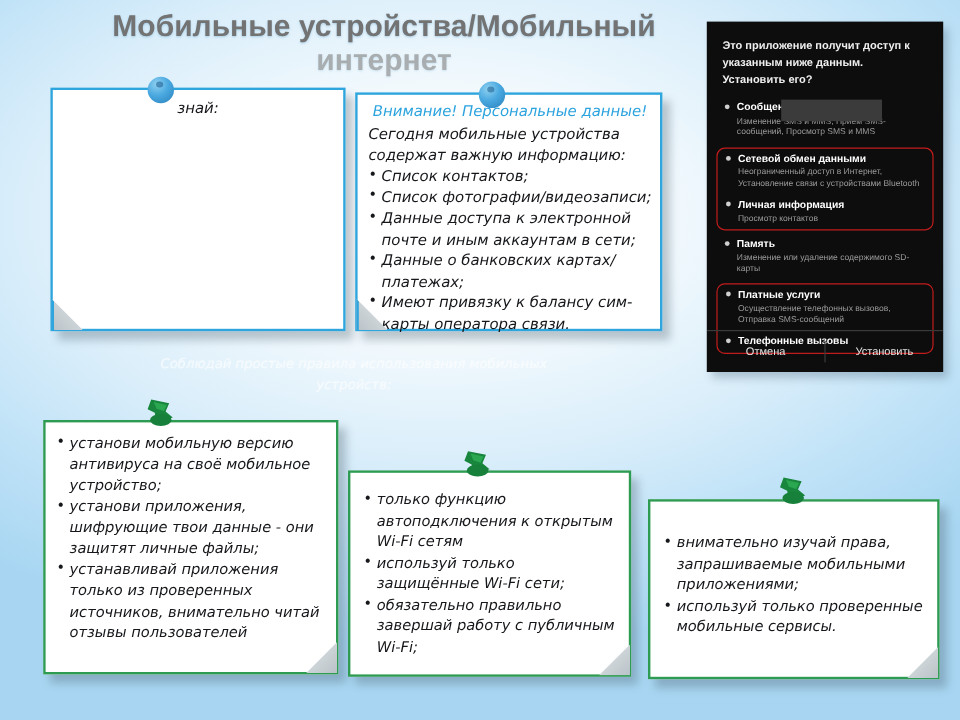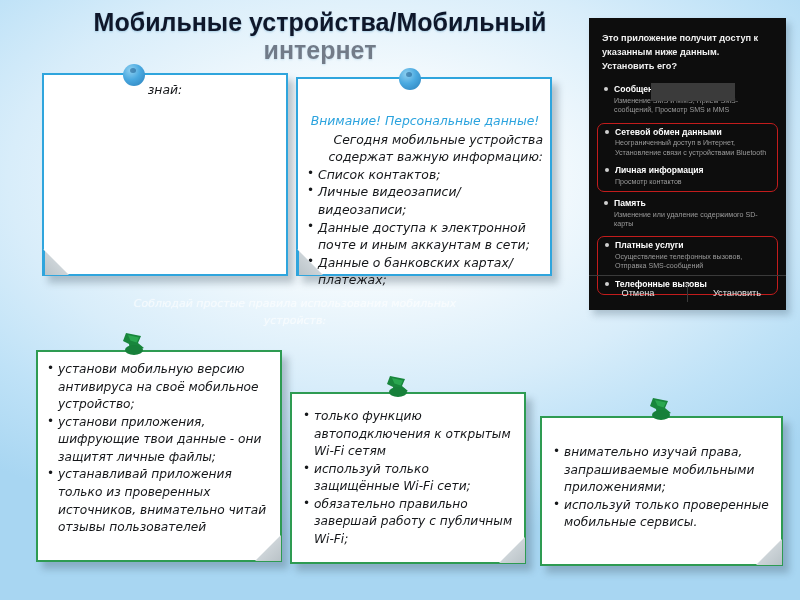--- a/index.html
+++ b/index.html
@@ -11,21 +11,21 @@
       linear-gradient(160deg,#a9d7f3 0%,#cfe9fa 35%,#eef7fd 55%,#bde0f6 85%,#9fd0ef 100%);
     position:relative;
   }
   .stage{position:absolute;inset:0;}
 
   
   #title{
     position:absolute;left:60px;top:8px;width:520px;
     text-align:center;
     font-size:25px;font-weight:bold;line-height:1.12;
-    color:#0f172a;
+    color:#737373;
     text-shadow:0 1px 2px rgba(120,175,210,.55);
     pointer-events:none;
   }
   #title .l1{display:block;}
   #title .l2{display:block;opacity:.55;}
 
   
   .note{
     position:absolute;background:#ffffff;
     box-sizing:border-box;
@@ -68,25 +68,25 @@
   .pin-blue::after{
     content:"";position:absolute;left:7px;top:4px;width:6px;height:5px;
     border-radius:50%;background:rgba(25,90,140,.55);
   }
 
   #card-know{left:42px;top:73px;width:246px;height:203px;}
   #card-know .body{padding:6px 22px 0;text-align:center;}
   #card-know .lead{display:block;}
 
   #card-warning{left:296px;top:77px;width:256px;height:199px;}
-  #card-warning .body{padding:5px 7px 0 9px;margin-top:28px;}
+  #card-warning .body{padding:5px 7px 0 9px;}
   #card-warning .hdr{
     display:block;color:#2ba3de;text-align:center;font-size:12.4px;margin-bottom:1px;
   }
-  #card-warning .sub{display:block;text-align:right;}
+  #card-warning .sub{display:block;text-align:left;}
   #card-warning ul{margin:0;padding:0;list-style:none;}
   #card-warning li{
     position:relative;padding-left:11px;
   }
   #card-warning li::before{
     content:"•";position:absolute;left:0;top:-1px;font-size:12px;font-style:normal;
   }
 
   
   #subtitle{
@@ -174,23 +174,24 @@
     <div class="fold-bl"></div>
   </div>
 
   <div class="note blue" id="card-warning" style="--edge:#2fa5dd">
     <div class="pin-blue" style="left:101px;top:-11px;"></div>
     <div class="body">
       <span class="hdr">Внимание! Персональные данные!</span>
       <span class="sub">Сегодня мобильные устройства содержат важную информацию:</span>
       <ul>
         <li>Список контактов;</li>
-        <li>Личные видеозаписи/видеозаписи;</li>
+        <li>Список фотографии/видеозаписи;</li>
         <li>Данные доступа к электронной почте и иным аккаунтам в сети;</li>
         <li>Данные о банковских картах/платежах;</li>
+        <li>Имеют привязку к балансу сим-карты оператора связи.</li>
       </ul>
     </div>
     <div class="fold-bl"></div>
   </div>
 
   <div id="subtitle">Соблюдай простые правила использования мобильных устройств:</div>
 
   <div class="note green" id="card-antivirus">
     <svg class="pin-green" style="left:80px;top:-20px;" viewBox="0 0 30 26">
       <path d="M8 1 L23 4 L20 11 L26 16 L12 20 L11 12 L5 9 Z" fill="#18863c"></path>

